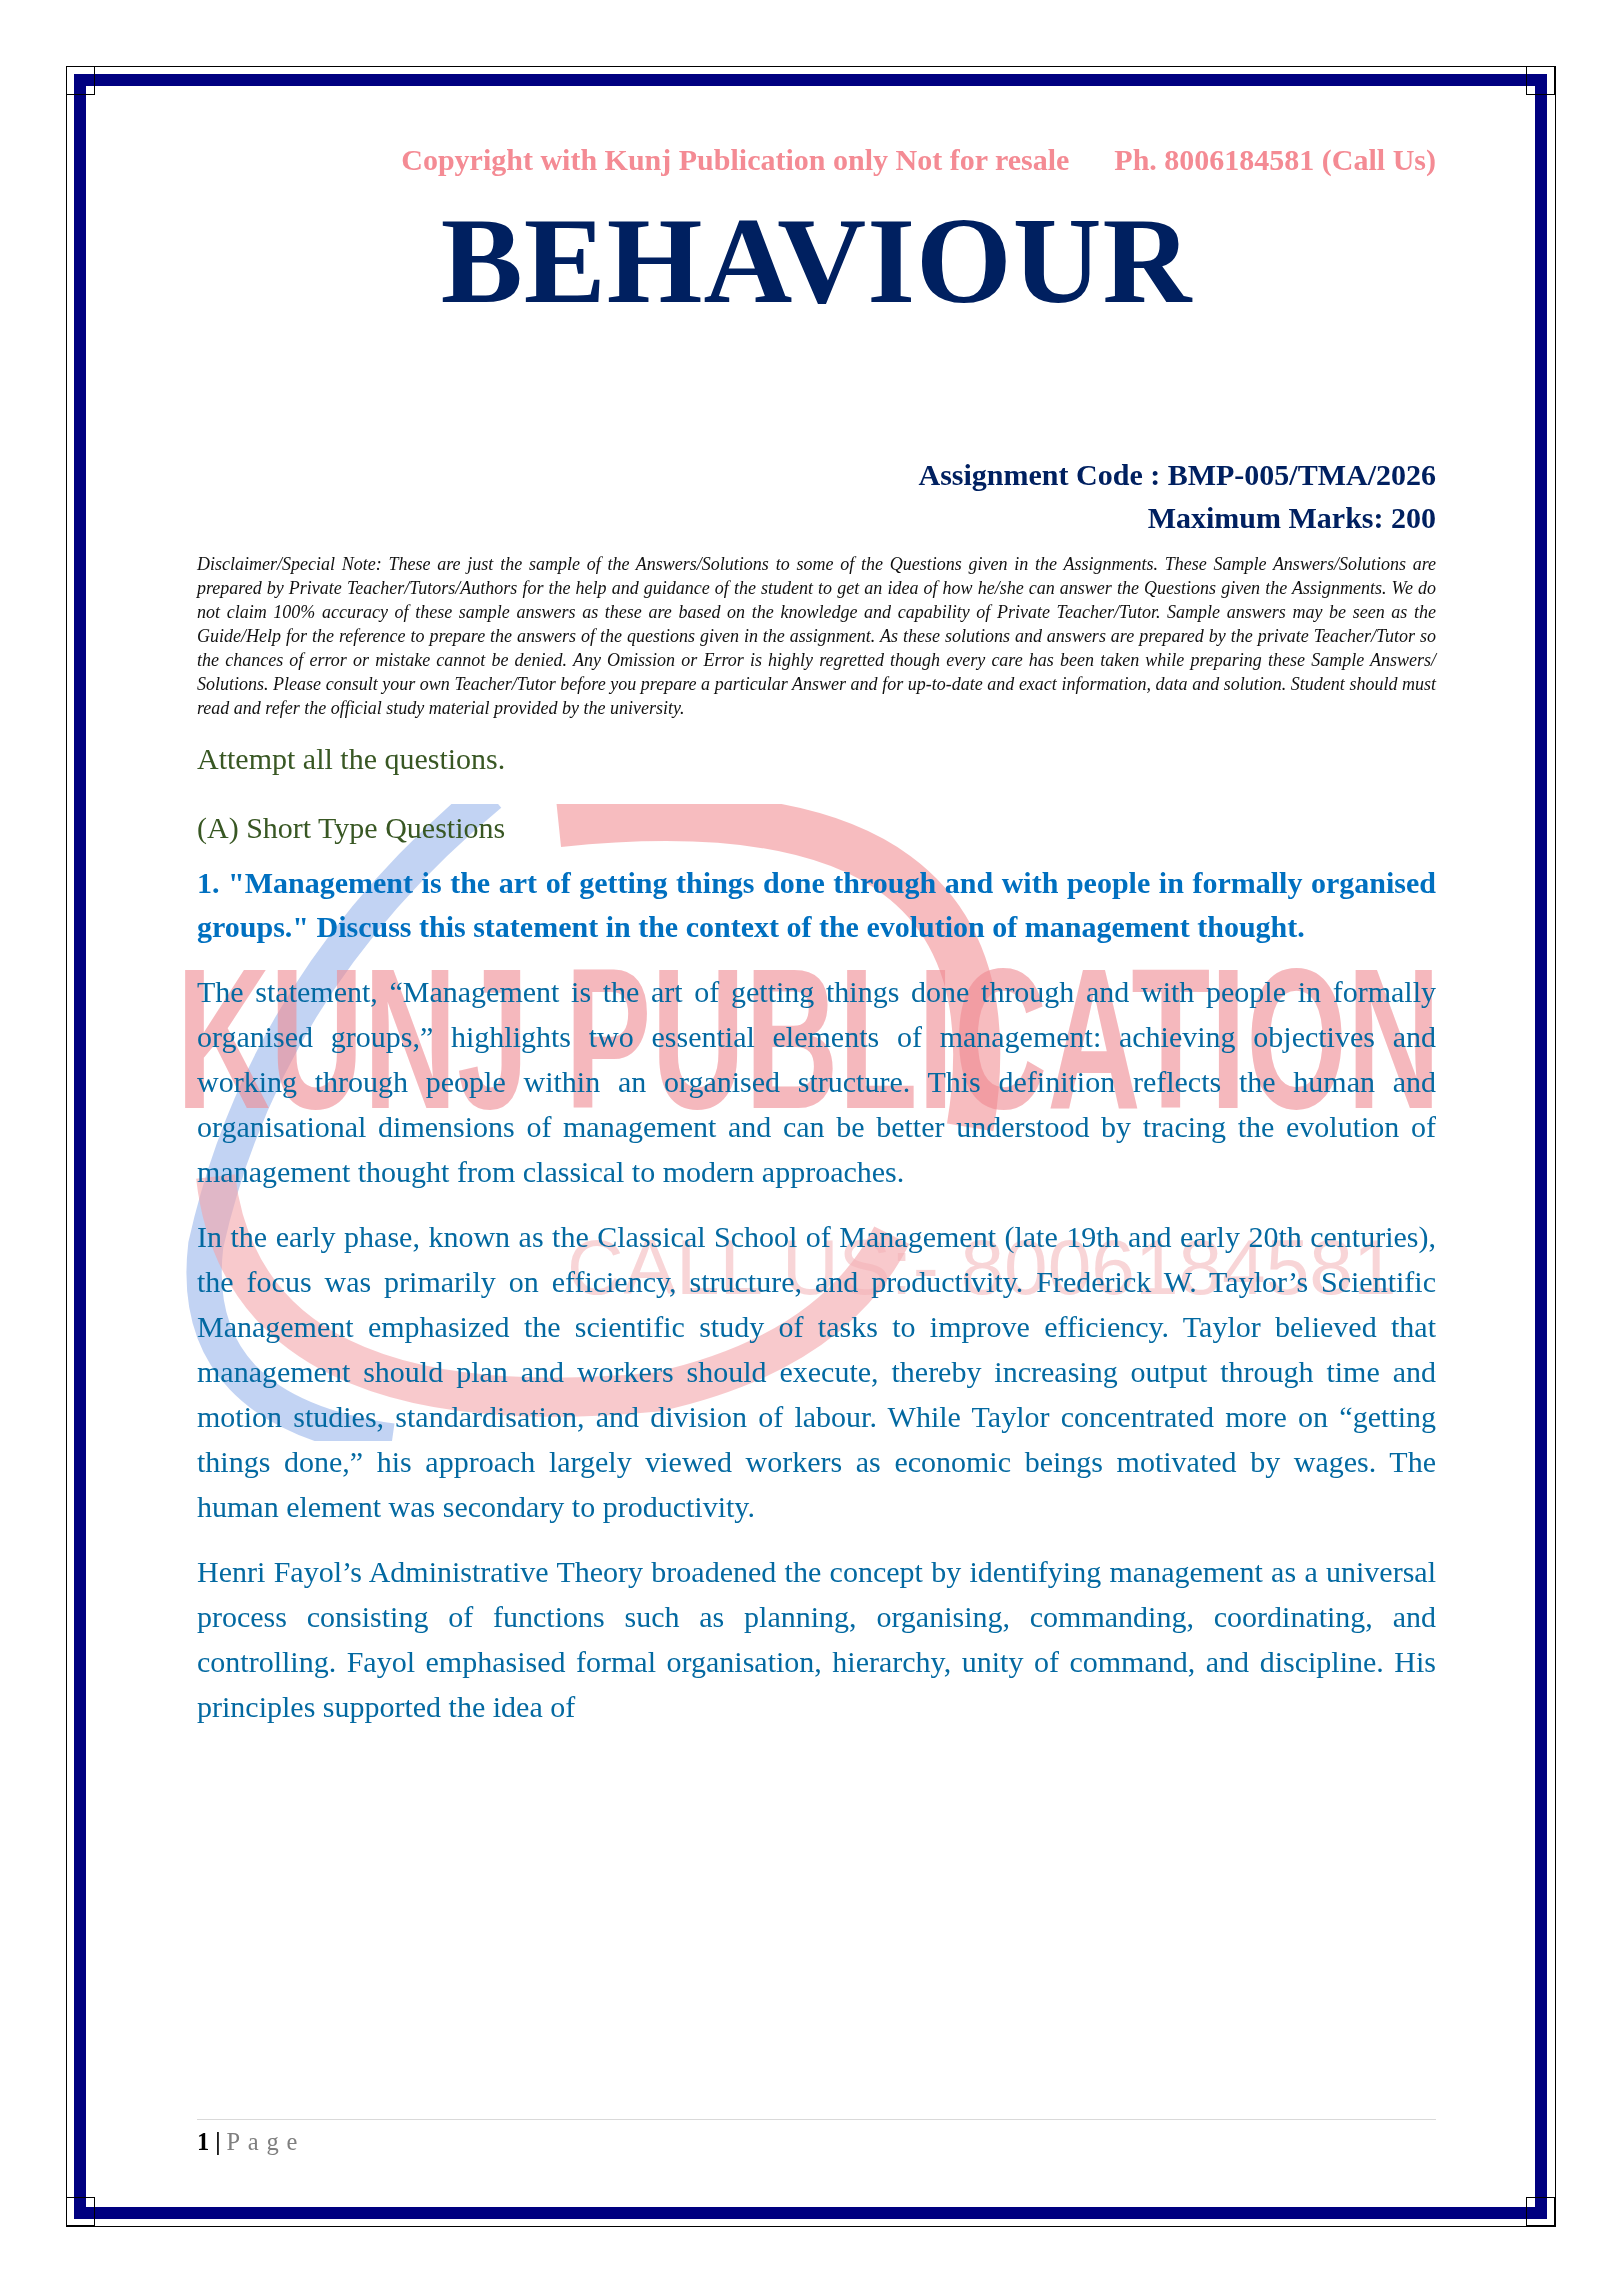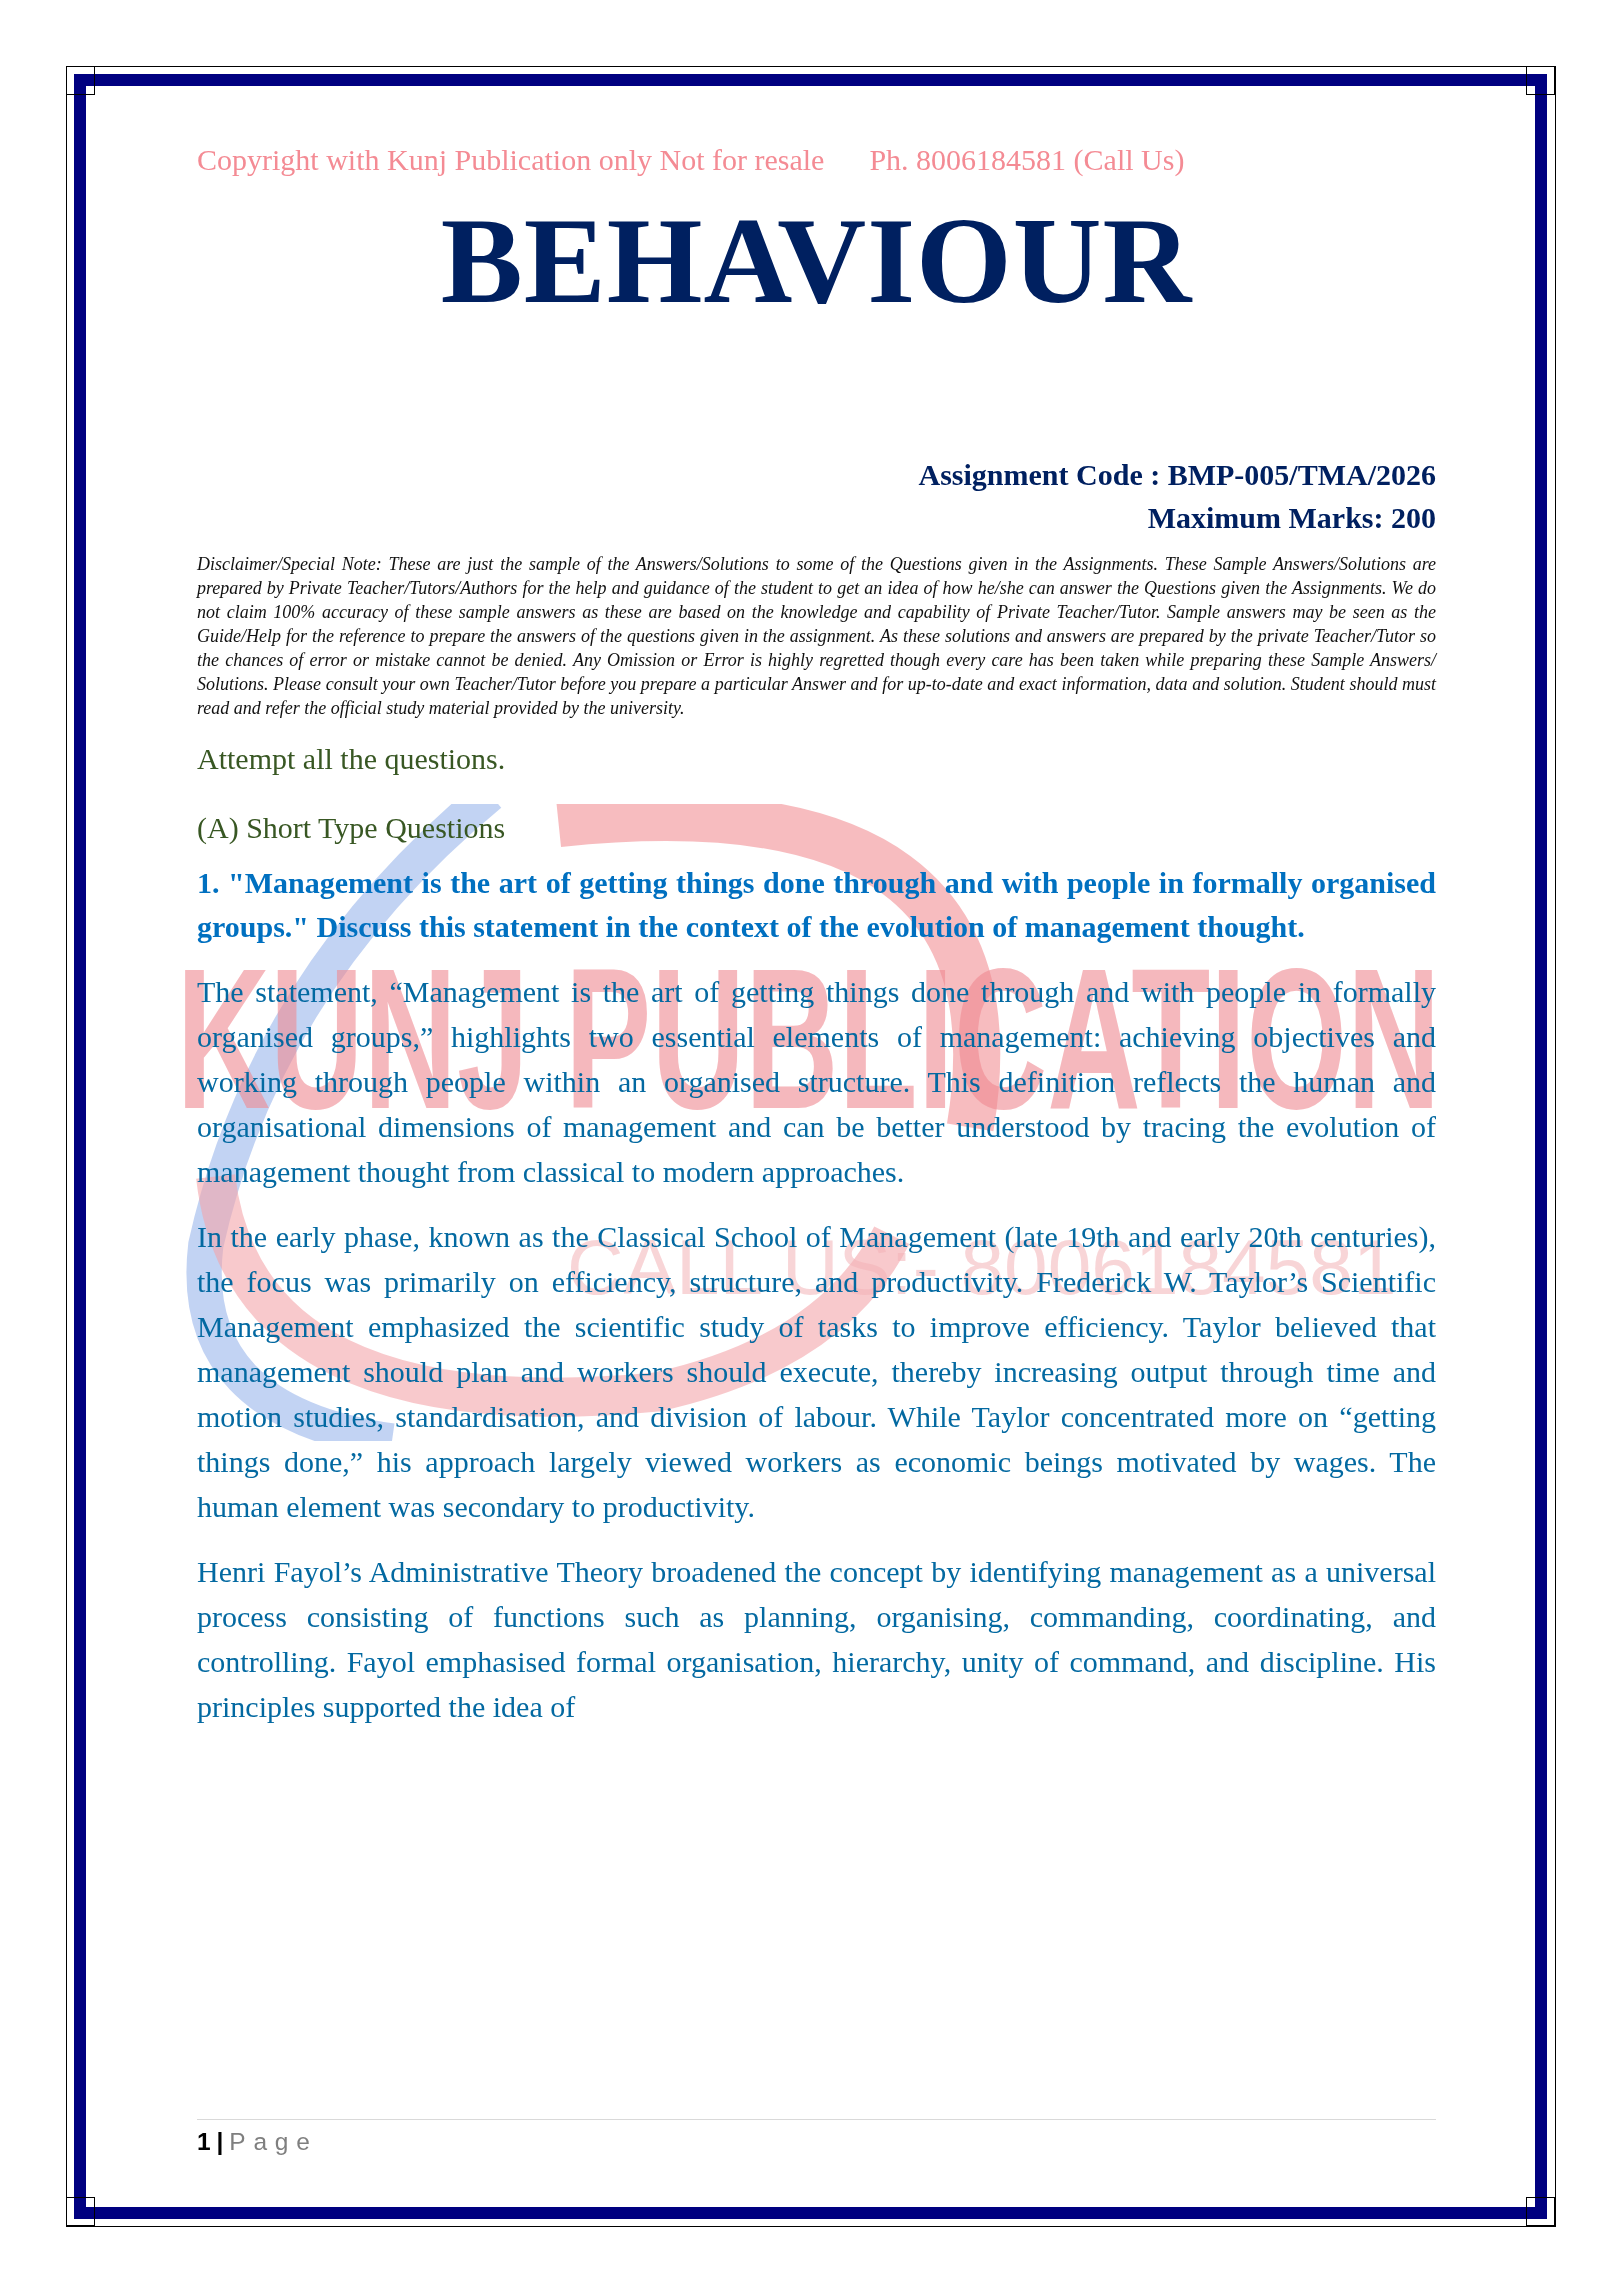--- a/index.html
+++ b/index.html
@@ -12,33 +12,33 @@
   .corner.tl { left: 66px; top: 66px; }
   .corner.tr { left: 1526px; top: 66px; }
   .corner.bl { left: 66px; top: 2197px; }
   .corner.br { left: 1526px; top: 2197px; }
 
   
   .watermark { position: absolute; left: 147px; top: 804px; width: 1323px; height: 637px; pointer-events: none; z-index: 0; }
 
   .content { position: absolute; left: 197px; top: 137px; width: 1239px; z-index: 1; }
 
-  .copyright { text-align: left; color: #f48b94; font-weight: normal; font-size: 30px; height: 45px; line-height: 45px; white-space: pre; }
+  .copyright { text-align: right; color: #f48b94; font-weight: bold; font-size: 30px; height: 45px; line-height: 45px; white-space: pre; }
   .title { text-align: center; color: #002060; font-weight: bold; font-size: 123px; line-height: 147px; margin-top: 4.9px; letter-spacing: 1px; }
   .assign { text-align: right; color: #002060; font-weight: bold; font-size: 30px; line-height: 43px; }
   .assign-block { margin-top: 119px; }
   .disclaimer { margin-top: 13px; font-style: italic; font-size: 18px; line-height: 24px; text-align: justify; color: #111; }
   .h-green { color: #385723; font-weight: normal; font-size: 30px; line-height: 39px; }
   .h1 { margin-top: 19.6px; }
   .h2 { margin-top: 30px; }
   .question { color: #0070c0; font-weight: bold; font-size: 30px; line-height: 44px; text-align: justify; margin-top: 13.7px; }
   .para { font-size: 30px; line-height: 45px; text-align: justify; color: #0369a1; margin-top: 20px; }
 
   .footer-rule { position: absolute; left: 197px; top: 2119px; width: 1239px; height: 1px; background: #d9d9d9; }
-  .footer { position: absolute; left: 197px; top: 2125px; font-family: Liberation Sans, sans-serif; font-size: 24.5px; line-height: 33px; }
+  .footer { position: absolute; left: 197px; top: 2125px; font-family: Liberation Serif, serif; font-size: 24.5px; line-height: 33px; }
   .footer .num { font-weight: bold; color: #000; }
   .footer .sep { color: #000; font-weight: bold; margin: 0 5.9px; }
   .footer .pg { color: #7f7f7f; letter-spacing: 7.8px; }
 </style>
 </head>
 <body>
 
 <div class="frame-outer"></div>
 <div class="frame-navy"></div>
 <div class="corner tl"></div>

